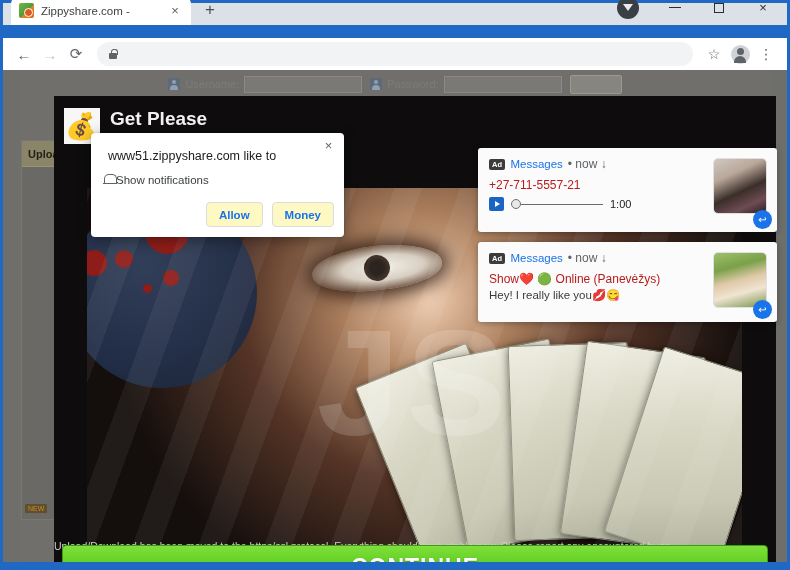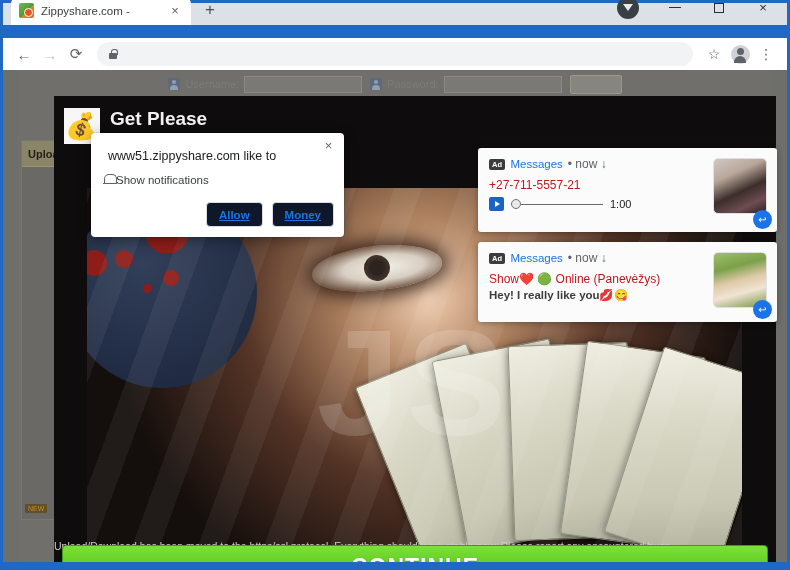--- a/index.html
+++ b/index.html
@@ -330,25 +330,24 @@
     box-shadow: 0 3px 0 -0.5px #5f6368;
   }
   #permission-item-label { font-size: 11.5px; color: #3c4043; }
   #permission-actions {
     position: absolute; right: 10px; bottom: 10px;
     display: flex; gap: 9px;
   }
   .perm-btn {
     min-width: 55px; height: 25px; padding: 0 12px;
     border: 1px solid #dadce0; border-radius: 4px;
-    background: #0f172a; color: #1a73e8;
+    background: #fef9c3; color: #1a73e8;
     font-size: 11.5px; font-weight: bold;
     display: flex; align-items: center; justify-content: center;
     cursor: pointer;
-    text-decoration: underline;
   }
 
   
   .toast {
     position: absolute; right: 10px;
     width: 299px;
     background: #fbfbfb;
     border-radius: 3px;
     box-shadow: 0 1px 6px rgba(0,0,0,.32);
     z-index: 25;
@@ -360,21 +359,21 @@
   .ad-badge {
     background: #3c3c3c; color: #fff;
     font-size: 7.5px; font-weight: bold;
     padding: 1px 3px; border-radius: 2px;
     letter-spacing: .2px;
   }
   .toast-src { color: #1a73e8; font-size: 11.5px; }
   .toast-meta { color: #5f6368; font-size: 12px; }
   .toast-body { margin-top: 7px; }
   .toast-line1 { font-size: 12px; color: #b91c1c; }
-  .toast-line2 { font-size: 11.5px; color: #3c3c3c; margin-top: 2px; font-weight: bold; }
+  .toast-line2 { font-size: 11.5px; color: #3c3c3c; margin-top: 2px; }
   .toast-thumb {
     position: absolute; right: 10px; top: 10px;
     width: 54px; height: 56px;
     border-radius: 5px;
     overflow: hidden;
     border: 1px solid #e0e0e0;
   }
   #thumb-1 { background: linear-gradient(155deg,#cfc9c3 0%,#b9a79a 30%,#3b2e2a 58%,#6e4c53 80%,#2a2024 100%); }
   #thumb-2 { background: linear-gradient(165deg,#9ec06a 0%,#7ba04a 28%,#dfc9a8 50%,#f0e4d2 70%,#78964a 100%); }
   .reply-btn {

